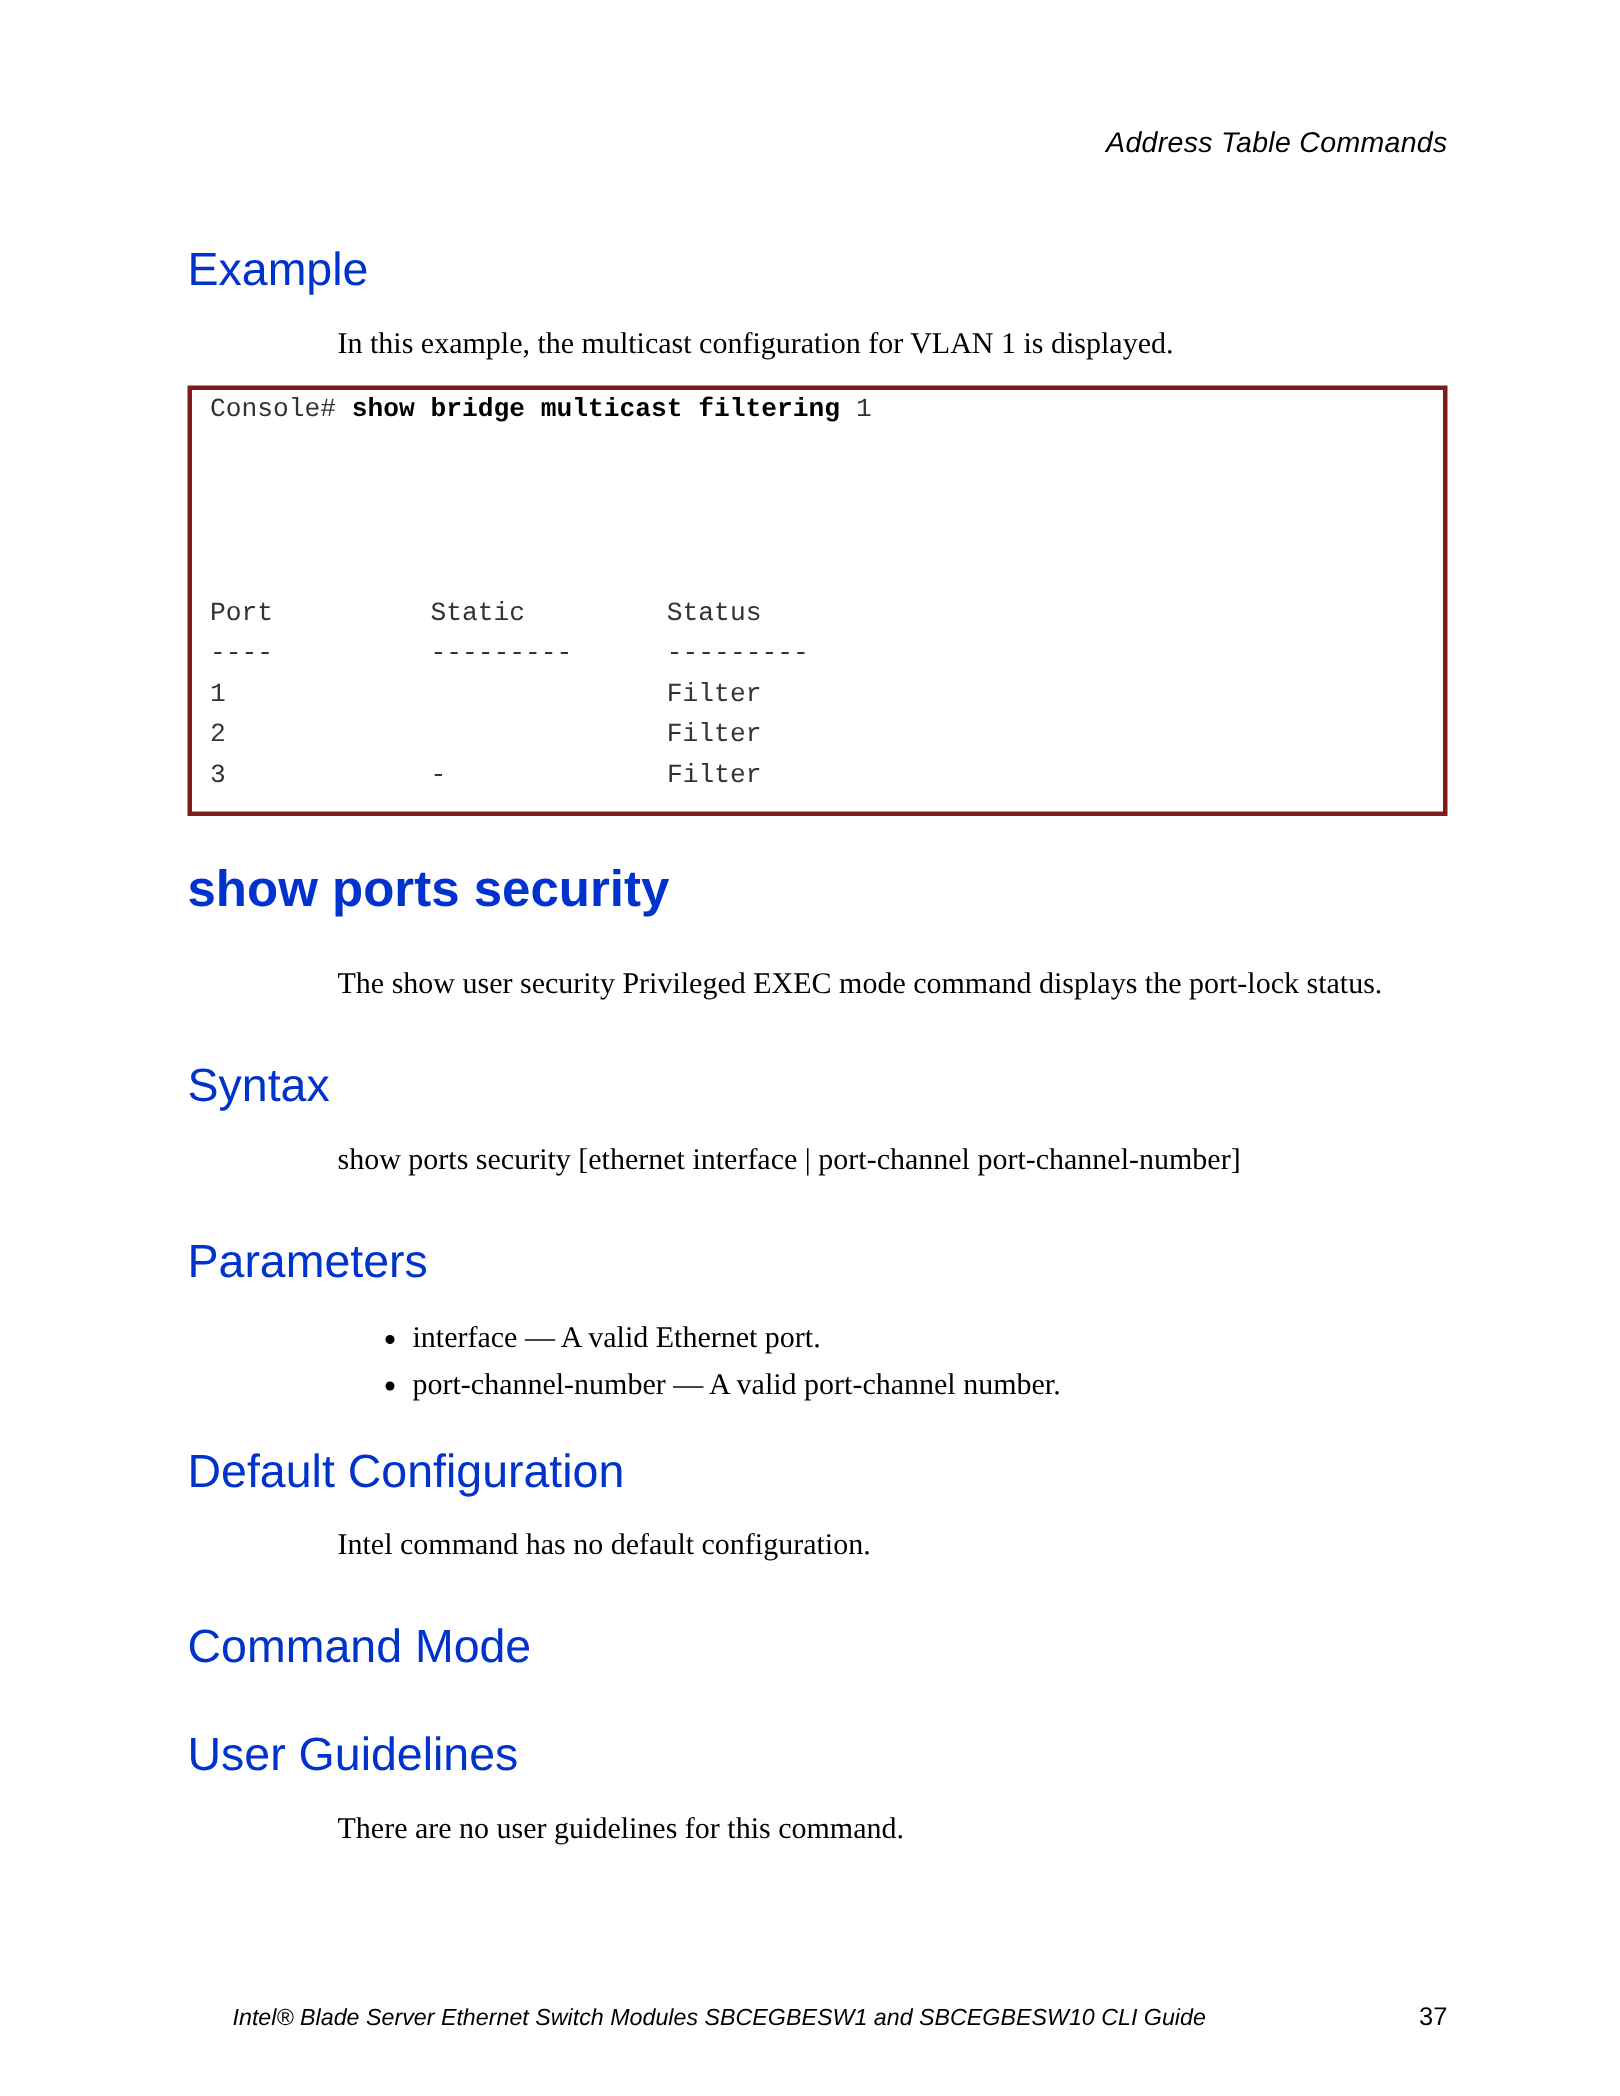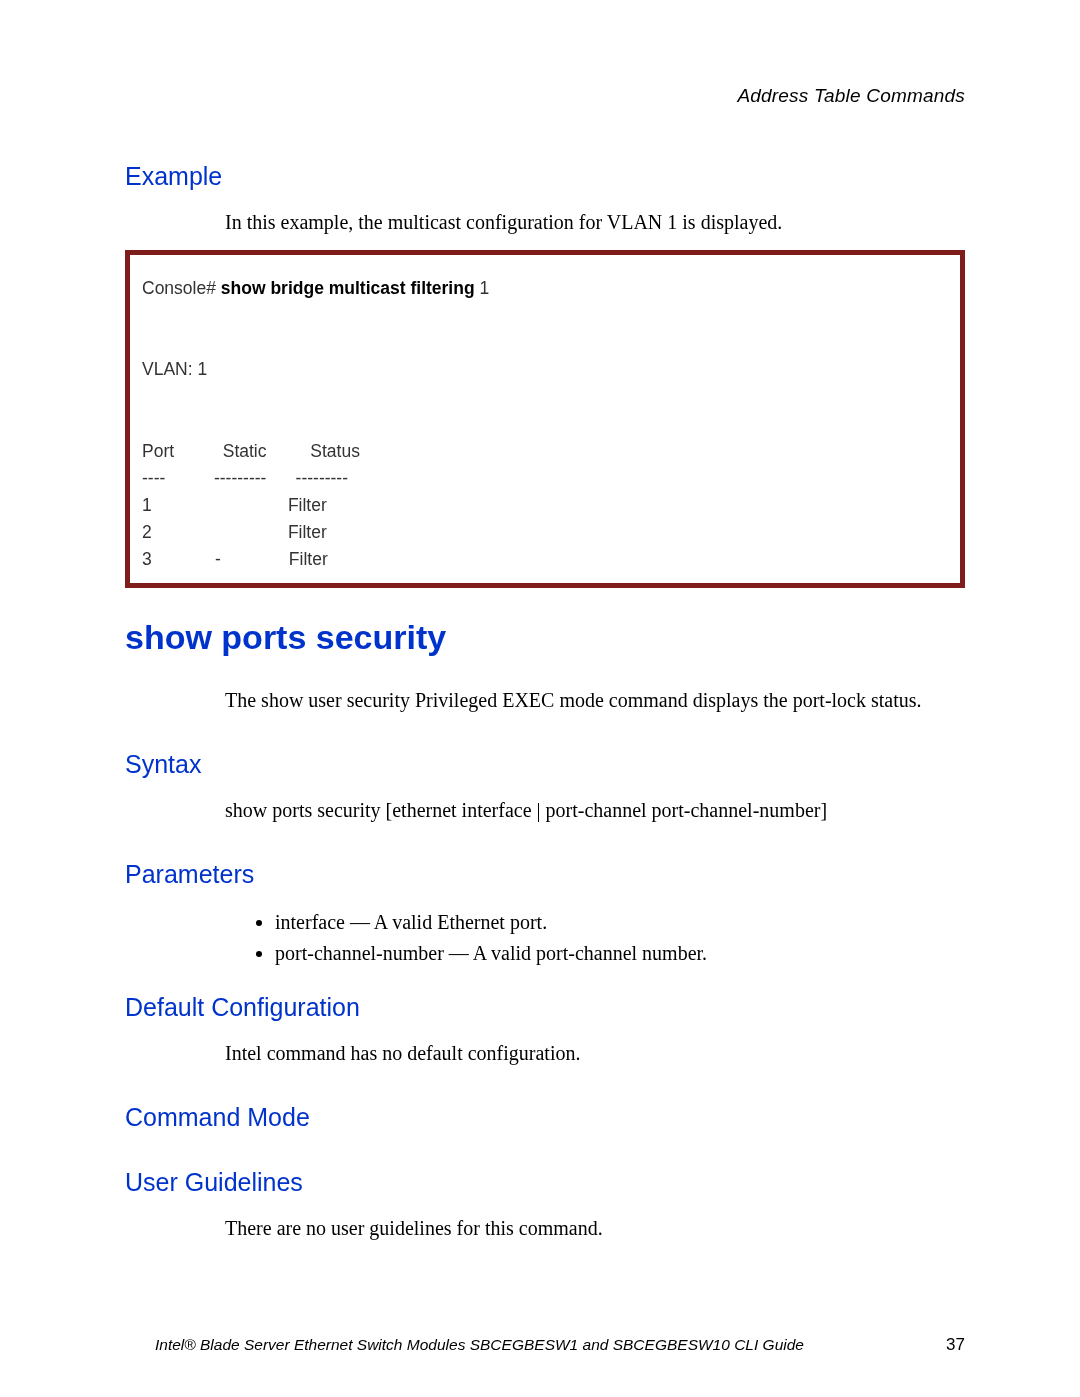--- a/index.html
+++ b/index.html
@@ -21,41 +21,41 @@
     text-align: right;
     font-style: italic;
     font-size: 19px;
     font-family: Arial, Helvetica, sans-serif;
     margin-bottom: 55px;
     letter-spacing: 0.2px;
   }
   .h2 {
     font-family: Arial, Helvetica, sans-serif;
     color: #0033cc;
-    font-size: 25px;
+    font-size: 31px;
     font-weight: 400;
     margin: 0 0 18px 0;
   }
   .h1 {
     font-family: Arial, Helvetica, sans-serif;
     color: #0033cc;
     font-size: 34px;
     font-weight: bold;
     margin: 30px 0 30px 0;
   }
   .body-text {
     font-size: 20px;
     margin: 0 0 14px 100px;
     line-height: 1.35;
   }
   .code-box {
-    border: 5px solid #7f1d1d;
-    font-family: Liberation Sans, sans-serif;
+    border: 3px solid #7f1d1d;
+    font-family: Liberation Mono, monospace;
     font-size: 17.5px;
-    padding: 20px 12px 10px 12px;
+    padding: 0 12px 10px 12px;
     line-height: 1.55;
     margin: 8px 0 0 0;
     color: #333;
   }
   .code-box .bold {
     font-weight: bold;
     color: #000;
   }
   .code-box .prompt {
     color: #333;
@@ -102,21 +102,20 @@
 
   <div class="running-header">Address Table Commands</div>
 
   <div class="h2">Example</div>
   <p class="body-text">In this example, the multicast configuration for VLAN 1 is displayed.</p>
 
   <div class="code-box">
     <div class="code-row"><span class="prompt">Console#</span> <span class="bold">show bridge multicast filtering</span> <span>1</span></div>
     <div class="code-row">&nbsp;</div>
     <div class="code-row">&nbsp;</div>
-    <div class="code-row">VLAN: 1</div>
     <div class="code-row">&nbsp;</div>
     <div class="code-row">&nbsp;</div>
     <div class="code-row"><span>Port</span>          <span>Static</span>         <span>Status</span></div>
     <div class="code-row"><span>----</span>          <span>---------</span>      <span>---------</span></div>
     <div class="code-row"><span>1</span>                            <span>Filter</span></div>
     <div class="code-row"><span>2</span>                            <span>Filter</span></div>
     <div class="code-row"><span>3</span>             <span>-</span>              <span>Filter</span></div>
   </div>
 
   <div class="h1">show ports security</div>

